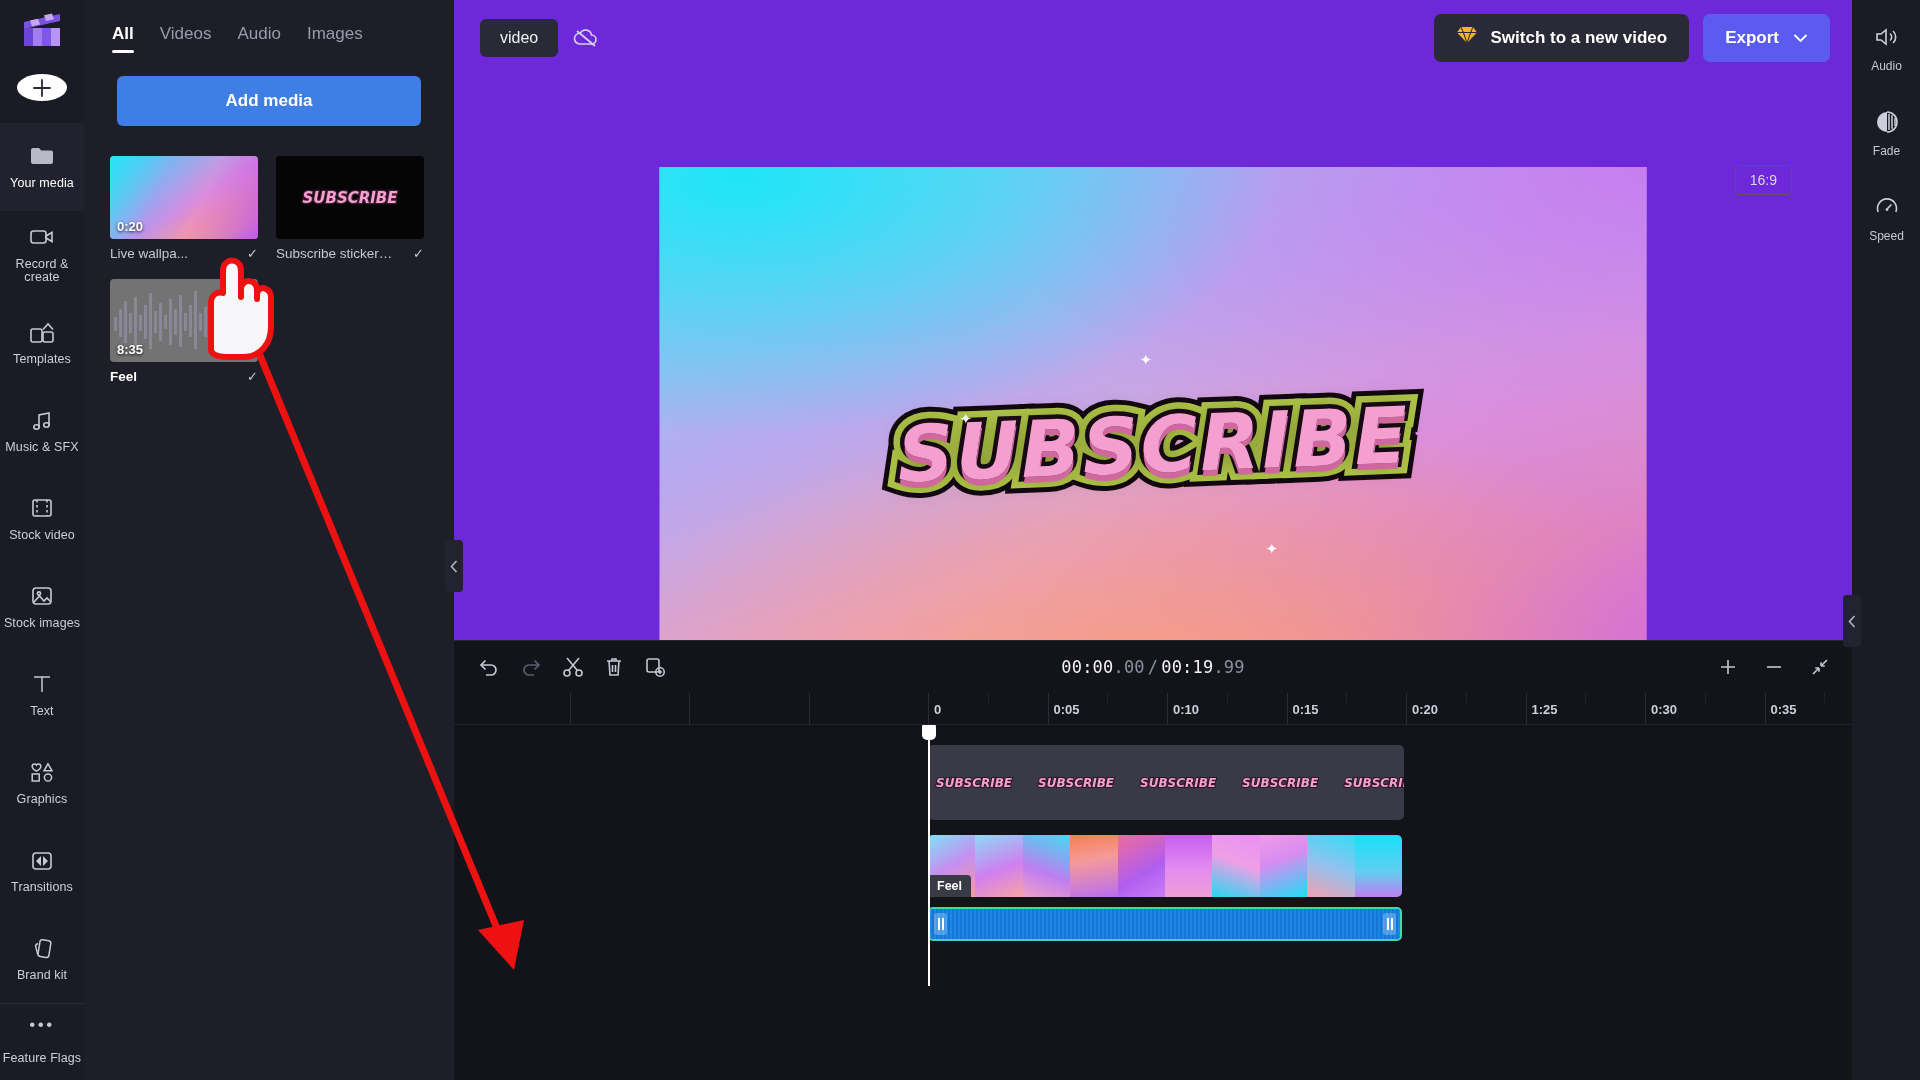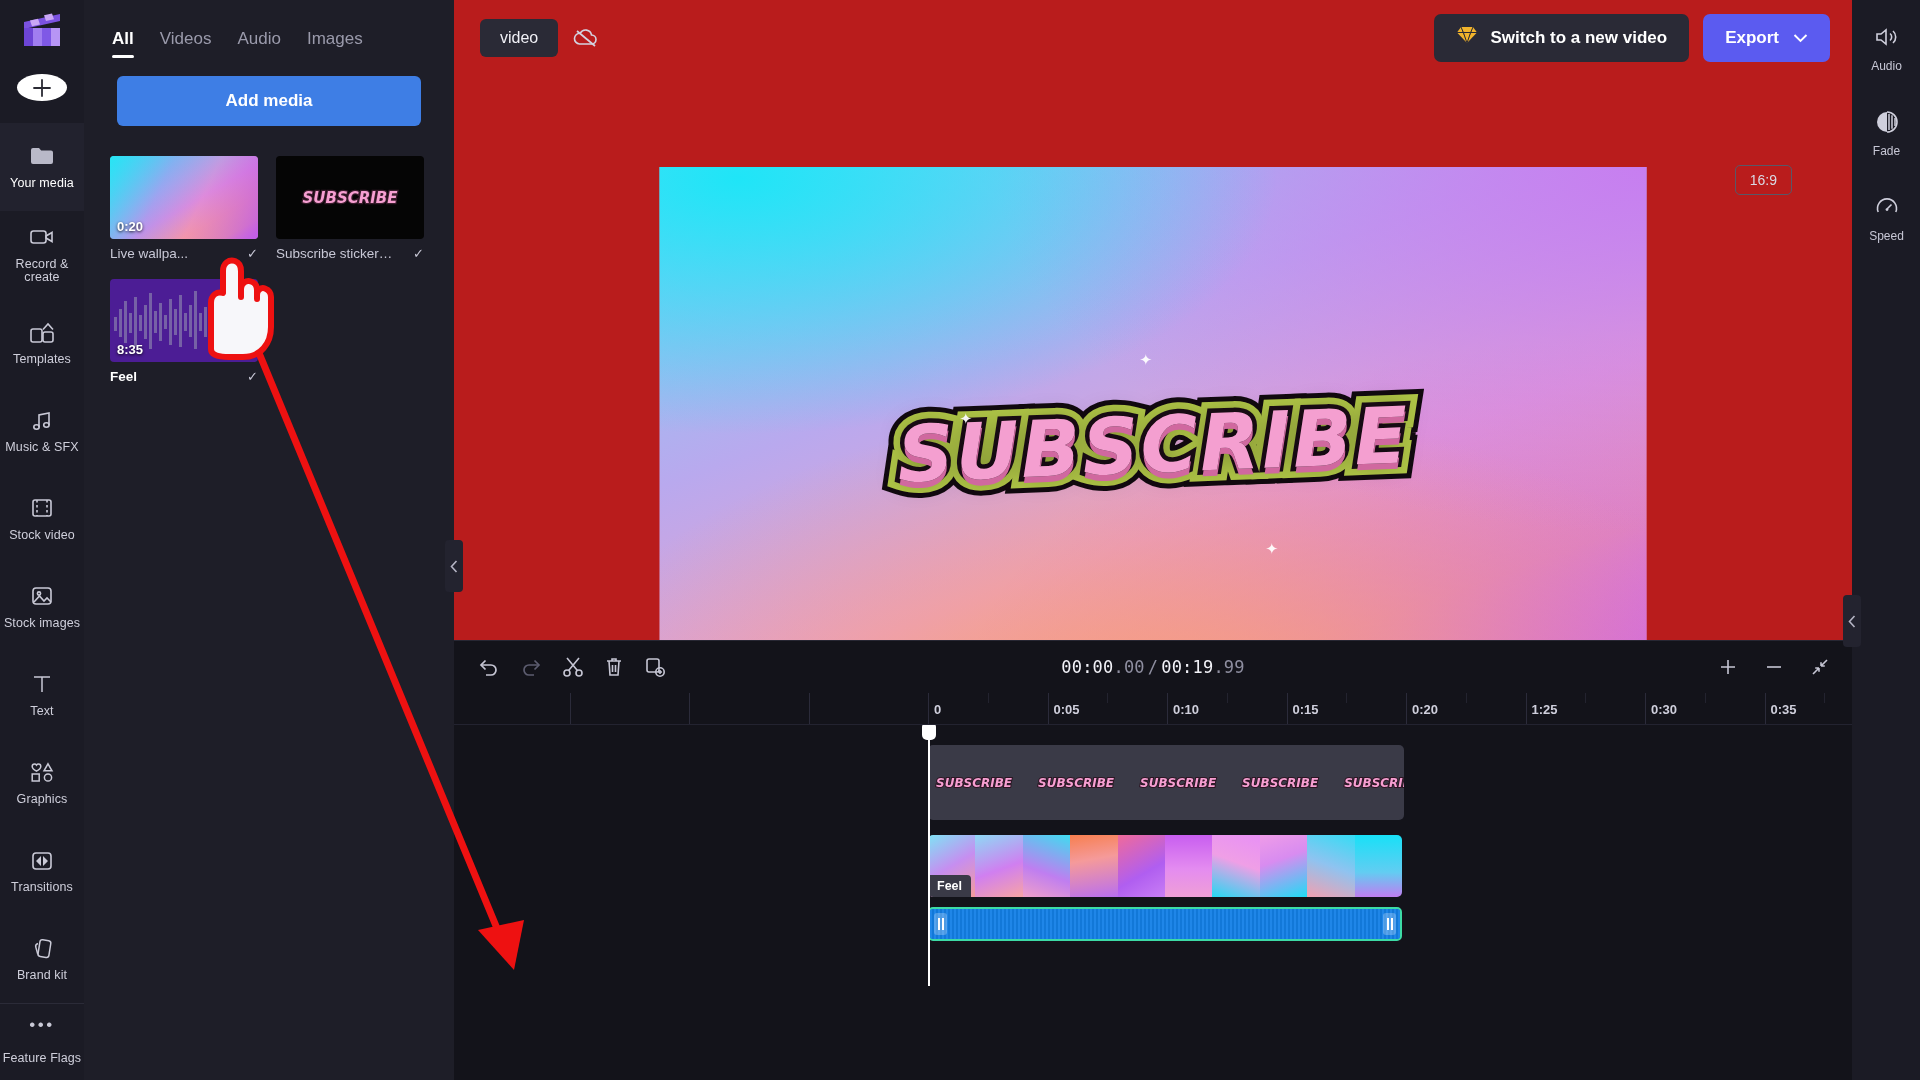--- a/index.html
+++ b/index.html
@@ -56,21 +56,21 @@
 
   
   .panel {
     width: 370px; height: 1080px;
     background: #1e1e28;
     flex: 0 0 370px;
     position: relative;
   }
   .panel-tabs {
     display: flex; gap: 26px; padding: 18px 0 0 28px;
-    height: 58px; align-items: flex-end;
+    height: 58px; align-items: center;
   }
   .ptab {
     font-size: 17px; color: #9a9aab; cursor: pointer;
     padding-bottom: 9px; position: relative; line-height: 20px;
   }
   .ptab.active { color: #ffffff; font-weight: 700; }
   .ptab.active::after {
     content: ""; position: absolute; left: 0; right: 0; bottom: 0;
     height: 3px; background: #fff; border-radius: 2px;
   }
@@ -95,21 +95,21 @@
   .thumb.wallpaper {
     background:
       linear-gradient(150deg,#23e2f5 0%, #5fc8f2 18%, #9fa8f0 38%, #d48ae6 56%, #f39a9a 74%, #f7a77e 88%, #c86ae8 100%);
   }
   .thumb.wallpaper::after{
     content:""; position:absolute; inset:0;
     background: linear-gradient(115deg, rgba(40,230,245,.85) 0%, rgba(150,160,240,.4) 35%, rgba(240,140,200,.35) 60%, rgba(190,90,235,.9) 100%);
   }
   .thumb.sticker { background: #050505; display:flex; align-items:center; justify-content:center; }
   .thumb.audio {
-    background: #4c1d95;
+    background: #737373;
   }
   .wave { position:absolute; inset:0; opacity:.55; }
   .dur {
     position: absolute; left: 7px; bottom: 5px;
     font-size: 13px; font-weight: 700; color: #fff;
     text-shadow: 0 1px 3px rgba(0,0,0,.85);
     z-index: 3;
   }
   .media-name-row {
     display: flex; align-items: center; justify-content: space-between;
@@ -126,21 +126,21 @@
     position: absolute; right: -9px; top: 540px;
     width: 18px; height: 52px; border-radius: 4px;
     background: #23232f;
     display: flex; align-items: center; justify-content: center;
     color: #b4b4c4; font-size: 11px; cursor: pointer; z-index: 6;
   }
 
   
   .stage {
     flex: 1; height: 1080px; position: relative;
-    background: #b91c1c; display: flex; flex-direction: column;
+    background: #6d28d9; display: flex; flex-direction: column;
     min-width: 0;
   }
   .topbar {
     height: 75px; display: flex; align-items: center;
     padding: 0 22px 0 26px; gap: 14px;
   }
   .proj-name {
     background: #2a2a36; border-radius: 6px;
     padding: 10px 20px; font-size: 16px; color: #f0f0f6;
     cursor: pointer;

